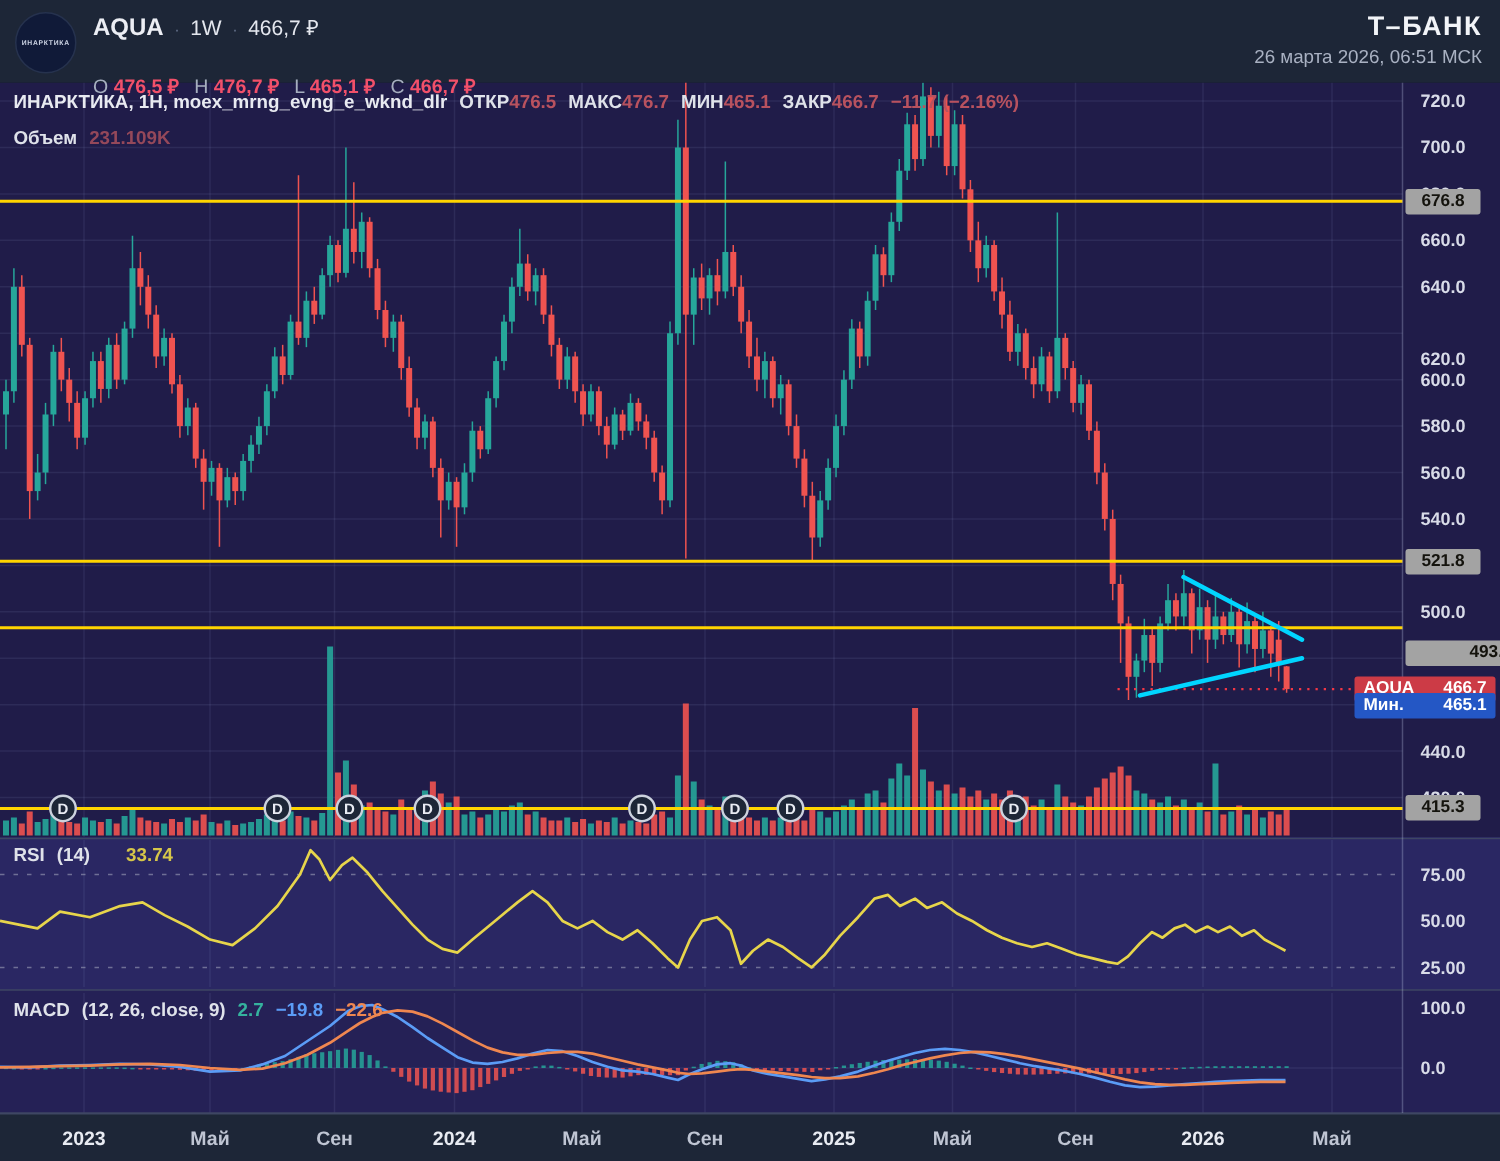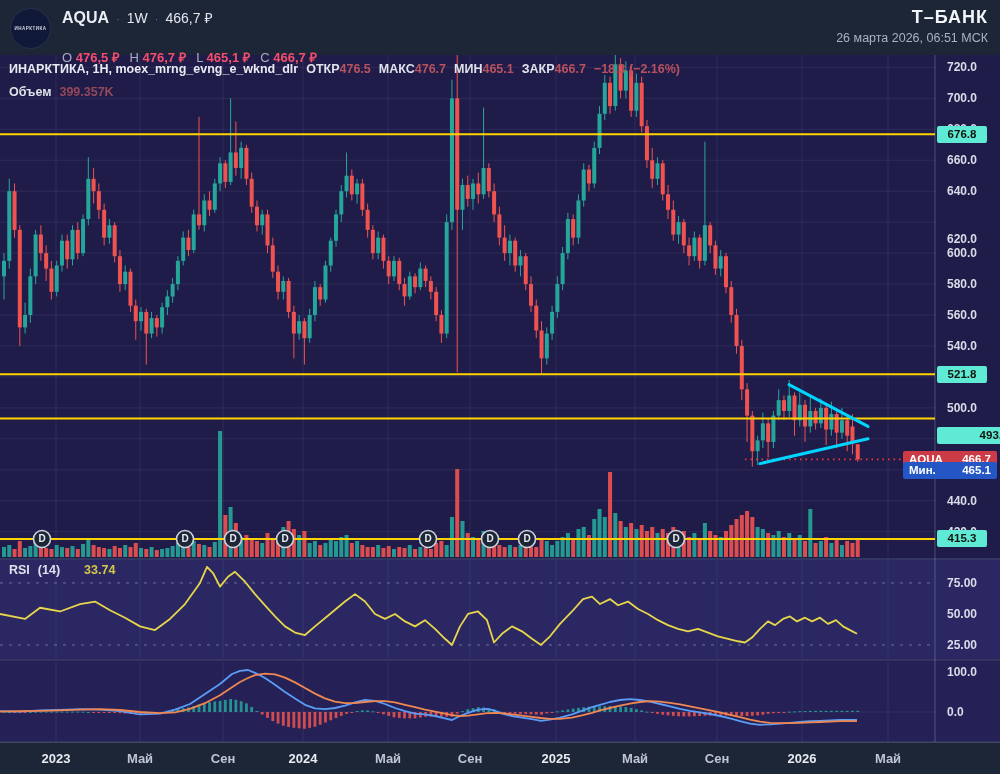--- a/index.html
+++ b/index.html
@@ -23,21 +23,21 @@
   .lg-title{color:#e8eaf1;font-weight:bold;font-size:12.5px;}
   .lg-lbl{color:#dfe2ea;font-weight:bold;font-size:12.5px;}
   .lg-val{color:#b8525f;font-weight:bold;font-size:12.5px;}
   .lg-vol{color:#94485a;font-weight:bold;font-size:12.5px;}
   .lg-rsi{color:#d6c649;font-weight:bold;font-size:12.5px;margin-left:16px;}
   .lg-teal{color:#35b39e;font-weight:bold;font-size:12.5px;}
   .lg-blue{color:#5b9cf6;font-weight:bold;font-size:12.5px;}
   .lg-orange{color:#ef8750;font-weight:bold;font-size:12.5px;}
   .ptick{position:absolute;left:947px;color:#d8dbe8;font-size:12px;font-weight:bold;z-index:5;}
   .chip{position:absolute;left:937px;width:50px;height:17px;line-height:17px;text-align:center;font-size:11.5px;font-weight:bold;border-radius:2px;z-index:15;}
-  .chip-yellow{background:#5eead4;color:#14130d;}
+  .chip-yellow{background:#a3a3a3;color:#14130d;}
   .bigchip{position:absolute;left:903px;width:94px;height:17px;line-height:17px;font-size:11.5px;font-weight:bold;color:#fff;border-radius:2px;z-index:16;display:flex;justify-content:space-between;padding:0 6px;box-sizing:border-box;}
   #time-axis{position:absolute;left:0;top:742px;width:1000px;height:32px;background:#1d2637;border-top:1px solid #3e4663;z-index:10;}
   .ttick{position:absolute;top:8px;transform:translateX(-50%);font-size:13px;font-weight:bold;}
   .t-year{color:#e8ebf2;}
   .t-month{color:#bfc5d3;}
 </style>
 </head>
 <body>
 
 <div id="chart-root">
@@ -803,33 +803,40 @@
       <line x1="0" y1="742" x2="1000" y2="742" stroke="#3e4663" stroke-width="1"></line>
       <line x1="935" y1="55" x2="935" y2="742" stroke="rgba(190,198,230,0.30)" stroke-width="1"></line>
     </svg>
 
   <div class="ovl" style="left:9px;top:59px;">
     <span class="lg-title">ИНАРКТИКА, 1Н, moex_mrng_evng_e_wknd_dlr</span>
     <span><span class="lg-lbl">ОТКР</span><span class="lg-val">476.5</span></span>
     <span><span class="lg-lbl">МАКС</span><span class="lg-val">476.7</span></span>
     <span><span class="lg-lbl">МИН</span><span class="lg-val">465.1</span></span>
     <span><span class="lg-lbl">ЗАКР</span><span class="lg-val">466.7</span></span>
-    <span class="lg-val">−18.3 (−2.16%)</span>
+    <span class="lg-val">−11.7 (−2.16%)</span>
   </div>
   <div class="ovl" style="left:9px;top:85px;">
     <span class="lg-lbl">Объем</span>
-    <span class="lg-vol">399.357K</span>
+    <span class="lg-vol">231.109K</span>
   </div>
 
   <div class="ovl" style="left:9px;top:563px;">
     <span class="lg-lbl">RSI</span>
     <span class="lg-lbl">(14)</span>
     <span class="lg-rsi">33.74</span>
   </div>
 
+  <div class="ovl" style="left:9px;top:666px;">
+    <span class="lg-lbl">MACD</span>
+    <span class="lg-lbl">(12, 26, close, 9)</span>
+    <span class="lg-teal">2.7</span>
+    <span class="lg-blue">−19.8</span>
+    <span class="lg-orange">−22.6</span>
+  </div>
 
   <div id="axis-labels">
       <div class="ptick" style="top: 60.3815px;">720.0</div>
       <div class="ptick" style="top: 91.3354px;">700.0</div>
       <div class="ptick" style="top: 122.289px;">680.0</div>
       <div class="ptick" style="top: 153.243px;">660.0</div>
       <div class="ptick" style="top: 184.197px;">640.0</div>
       <div class="ptick" style="top: 215.151px; margin-top: 17px;">620.0</div>
       <div class="ptick" style="top: 246.105px;">600.0</div>
       <div class="ptick" style="top: 277.058px;">580.0</div>

